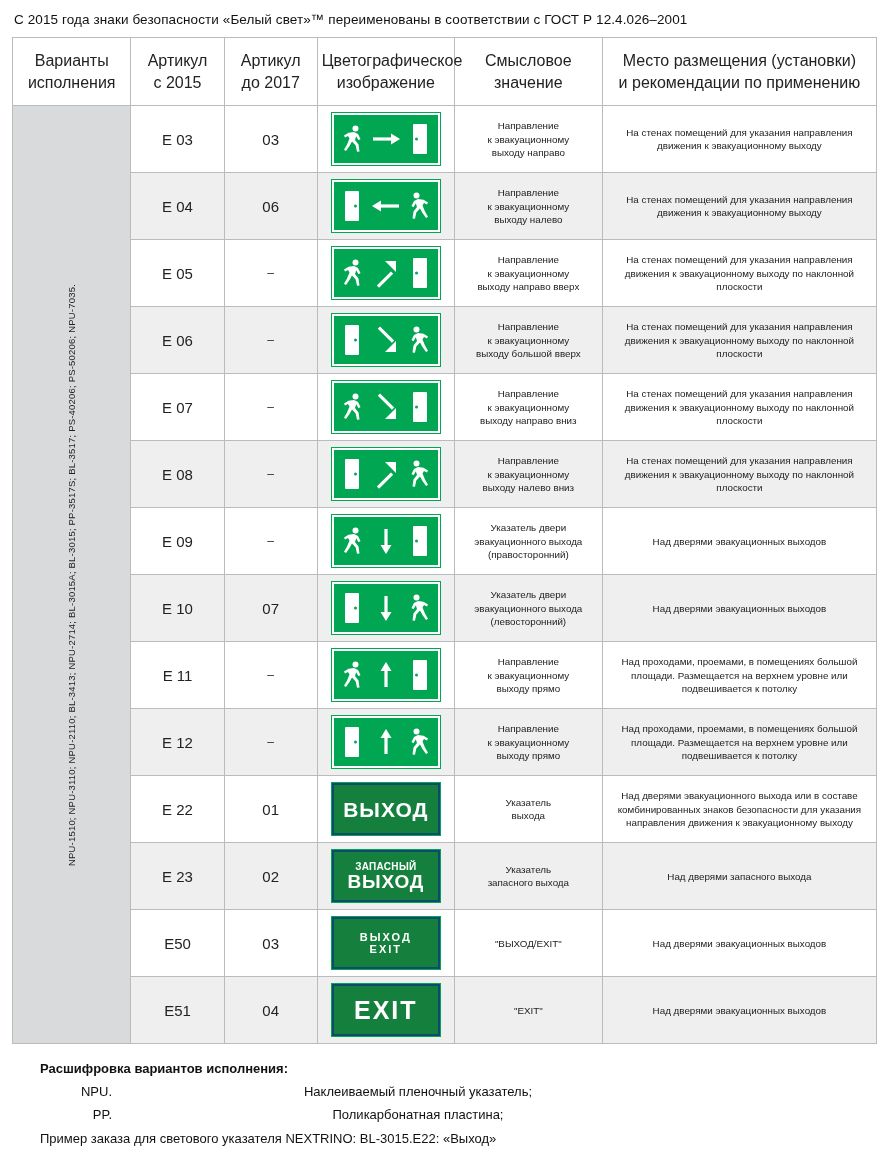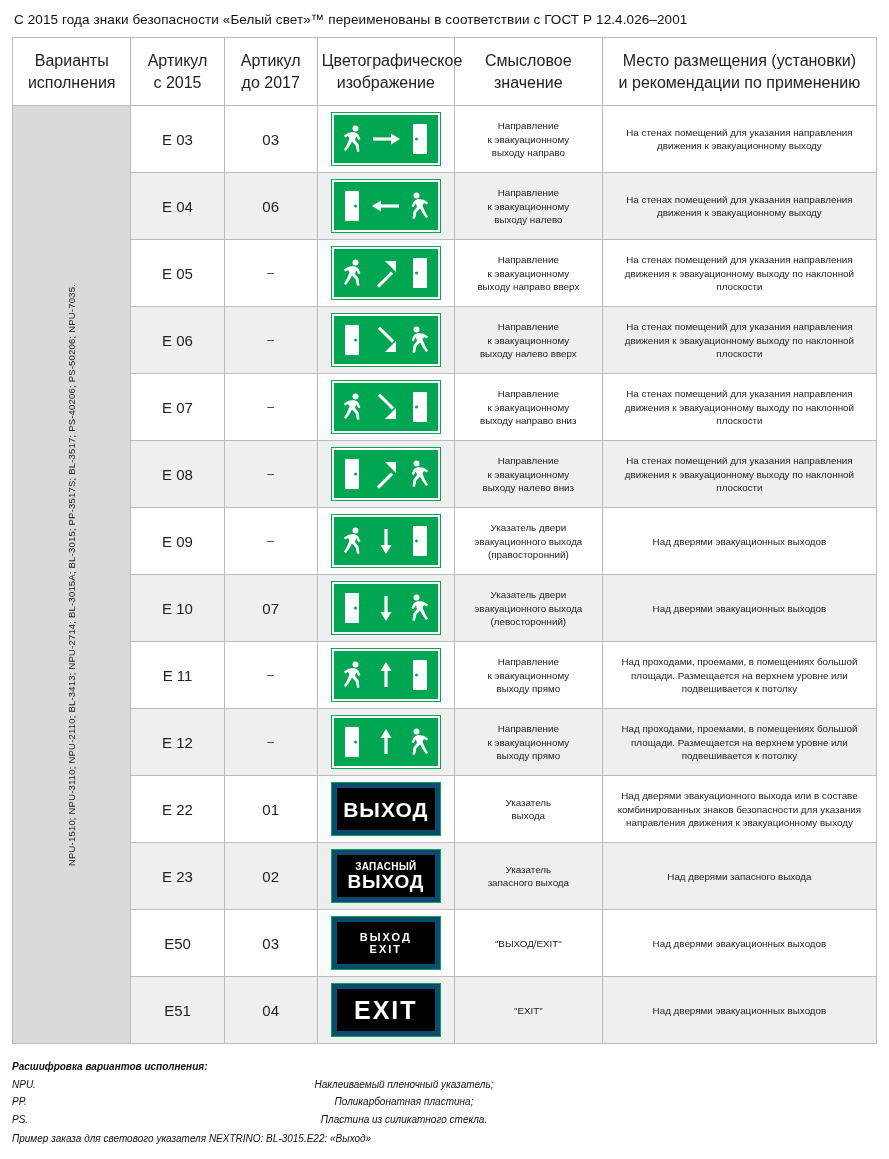--- a/index.html
+++ b/index.html
@@ -160,22 +160,22 @@
     top: 50%;
     left: 50%;
     transform: translate(-50%, -50%);
     width: 34px;
     height: 30px;
   }
   .arrow svg { display:block; width: 34px; height: 30px; }
 
   
   .sign.text-sign {
-    background: #000000;
-    border: 5px solid #0c4a6e;
+    background: #15803d;
+    border: 2px solid #0c4a6e;
     outline: 1px solid #00a651;
     flex-direction: column;
   }
   .txt-main {
     color: #ffffff;
     font-weight: bold;
     font-size: 21px;
     letter-spacing: 1px;
     line-height: 1;
     font-family: "Liberation Sans", sans-serif;
@@ -187,28 +187,28 @@
   .txt-exit {
     color: #ffffff;
     font-weight: bold;
     font-size: 25px;
     letter-spacing: 2px;
     line-height: 1;
   }
 
   .legend {
     margin-top: 14px;
-    font-size: 10px;
-    font-style: italic;
+    font-size: 13px;
     color: #111;
     line-height: 1.75;
+    margin-left: 28px;
   }
   .legend .lg-title { font-weight: bold; }
   .legend-row { display: flex; }
-  .legend-key { width: 72px; flex: none; }
+  .legend-key { width: 72px; flex: none; text-align: right; }
   .legend-val { flex: 1; text-align: center; }
   .legend-note { margin-top: 2px; }
 </style>
 </head>
 <body>
 
 <div class="page">
 
   <div class="doc-title">С 2015 года знаки безопасности «Белый свет»™ переименованы в соответствии с ГОСТ Р 12.4.026–2001</div>
 
@@ -380,21 +380,21 @@
                   <path d="M11 8 L15 10 L17.5 15 L15.5 16.2 L13.2 12.2 L12 16 L15.5 20.5 L16.5 27.5 L14 27.8 L12.7 21.5 L9 17.5 L6.5 22 L3 27 L1 25.7 L4 20.5 L6.5 14.5 L5 12 L2 13.5 L1 11.5 L5.5 8.8 Z"></path>
                 </g>
                   </svg>
               </div>
             </div>
           </div>
         </td>
         <td class="meaning">
           <div>Направление</div>
           <div>к эвакуационному</div>
-          <div>выходу налево вверх</div>
+          <div>выходу большой вверх</div>
         </td>
         <td class="place">На стенах помещений для указания направления движения к эвакуационному выходу по наклонной плоскости</td>
       </tr>
 
       <tr class="white">
         <td class="code">E 07</td>
         <td class="code dash">–</td>
         <td class="imgcell">
           <div class="sign">
             <div class="sign-inner">
@@ -662,20 +662,16 @@
   <div class="legend">
     <div class="lg-title">Расшифровка вариантов исполнения:</div>
     <div class="legend-row">
       <div class="legend-key">NPU.</div>
       <div class="legend-val">Наклеиваемый пленочный указатель;</div>
     </div>
     <div class="legend-row">
       <div class="legend-key">PP.</div>
       <div class="legend-val">Поликарбонатная пластина;</div>
     </div>
-    <div class="legend-row">
-      <div class="legend-key">PS.</div>
-      <div class="legend-val">Пластина из силикатного стекла.</div>
-    </div>
     <div class="legend-note">Пример заказа для светового указателя NEXTRINO: BL-3015.E22: «Выход»</div>
   </div>
 
 </div>
 
 </body></html>

